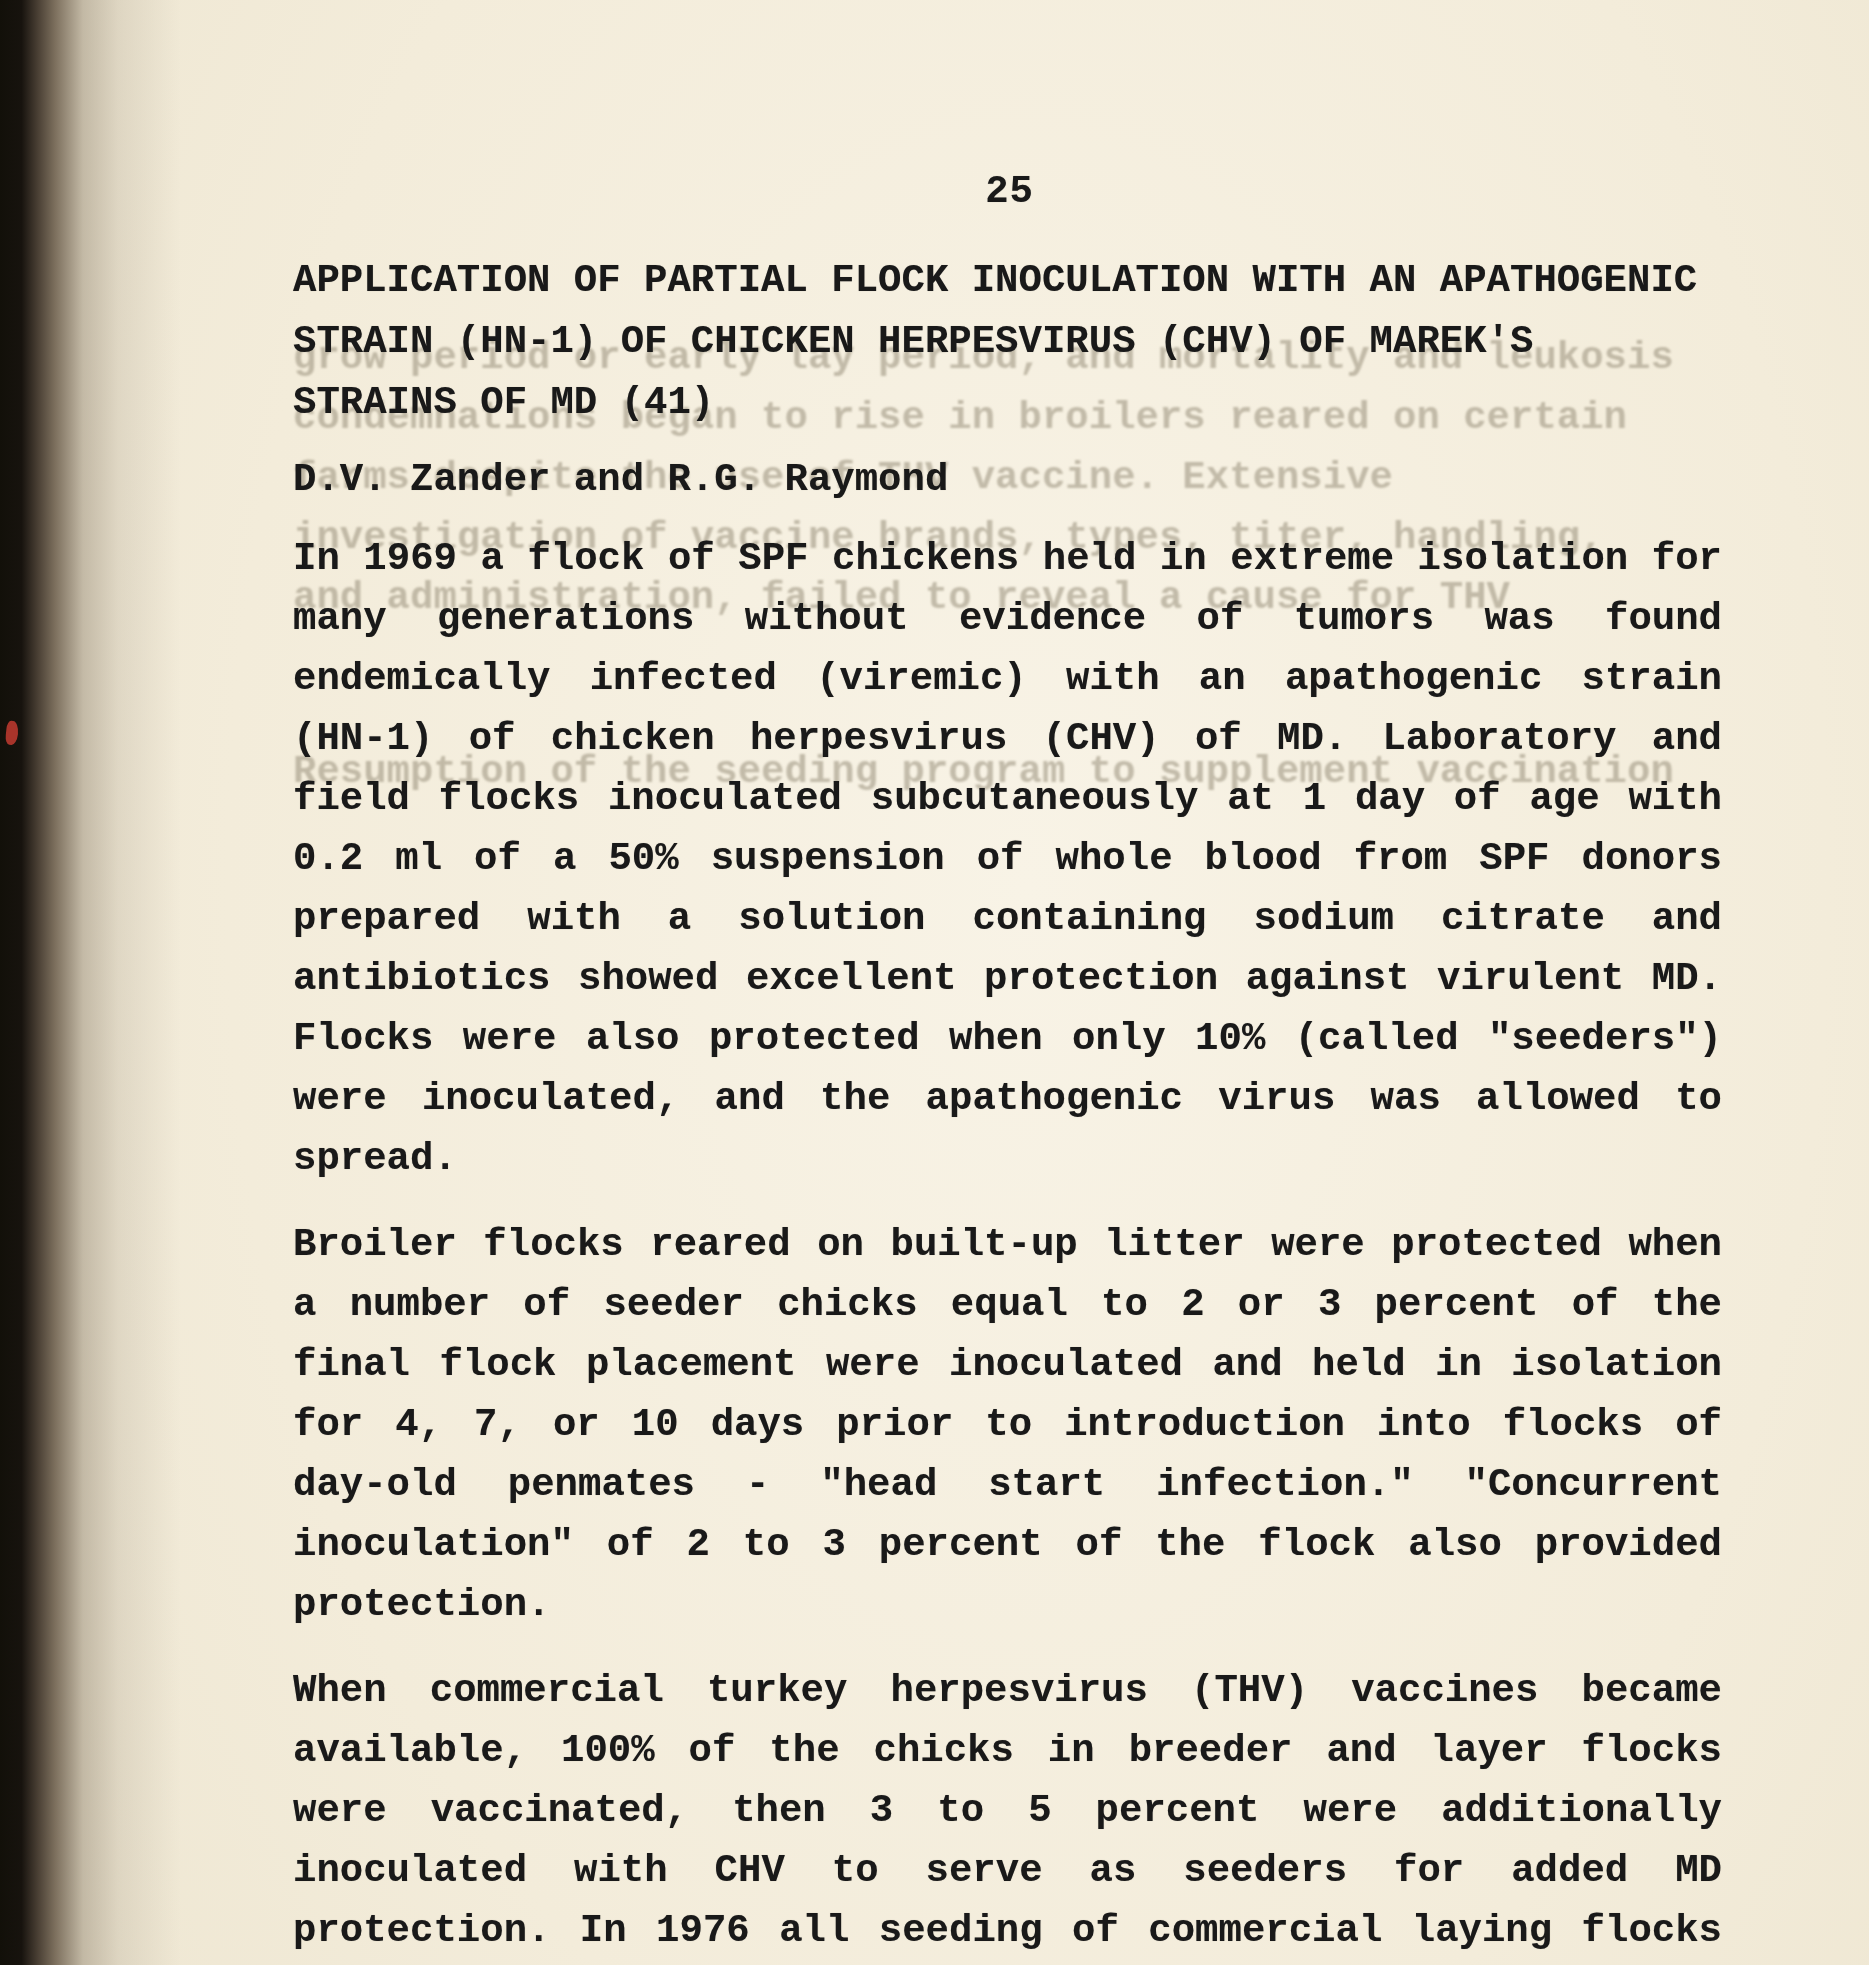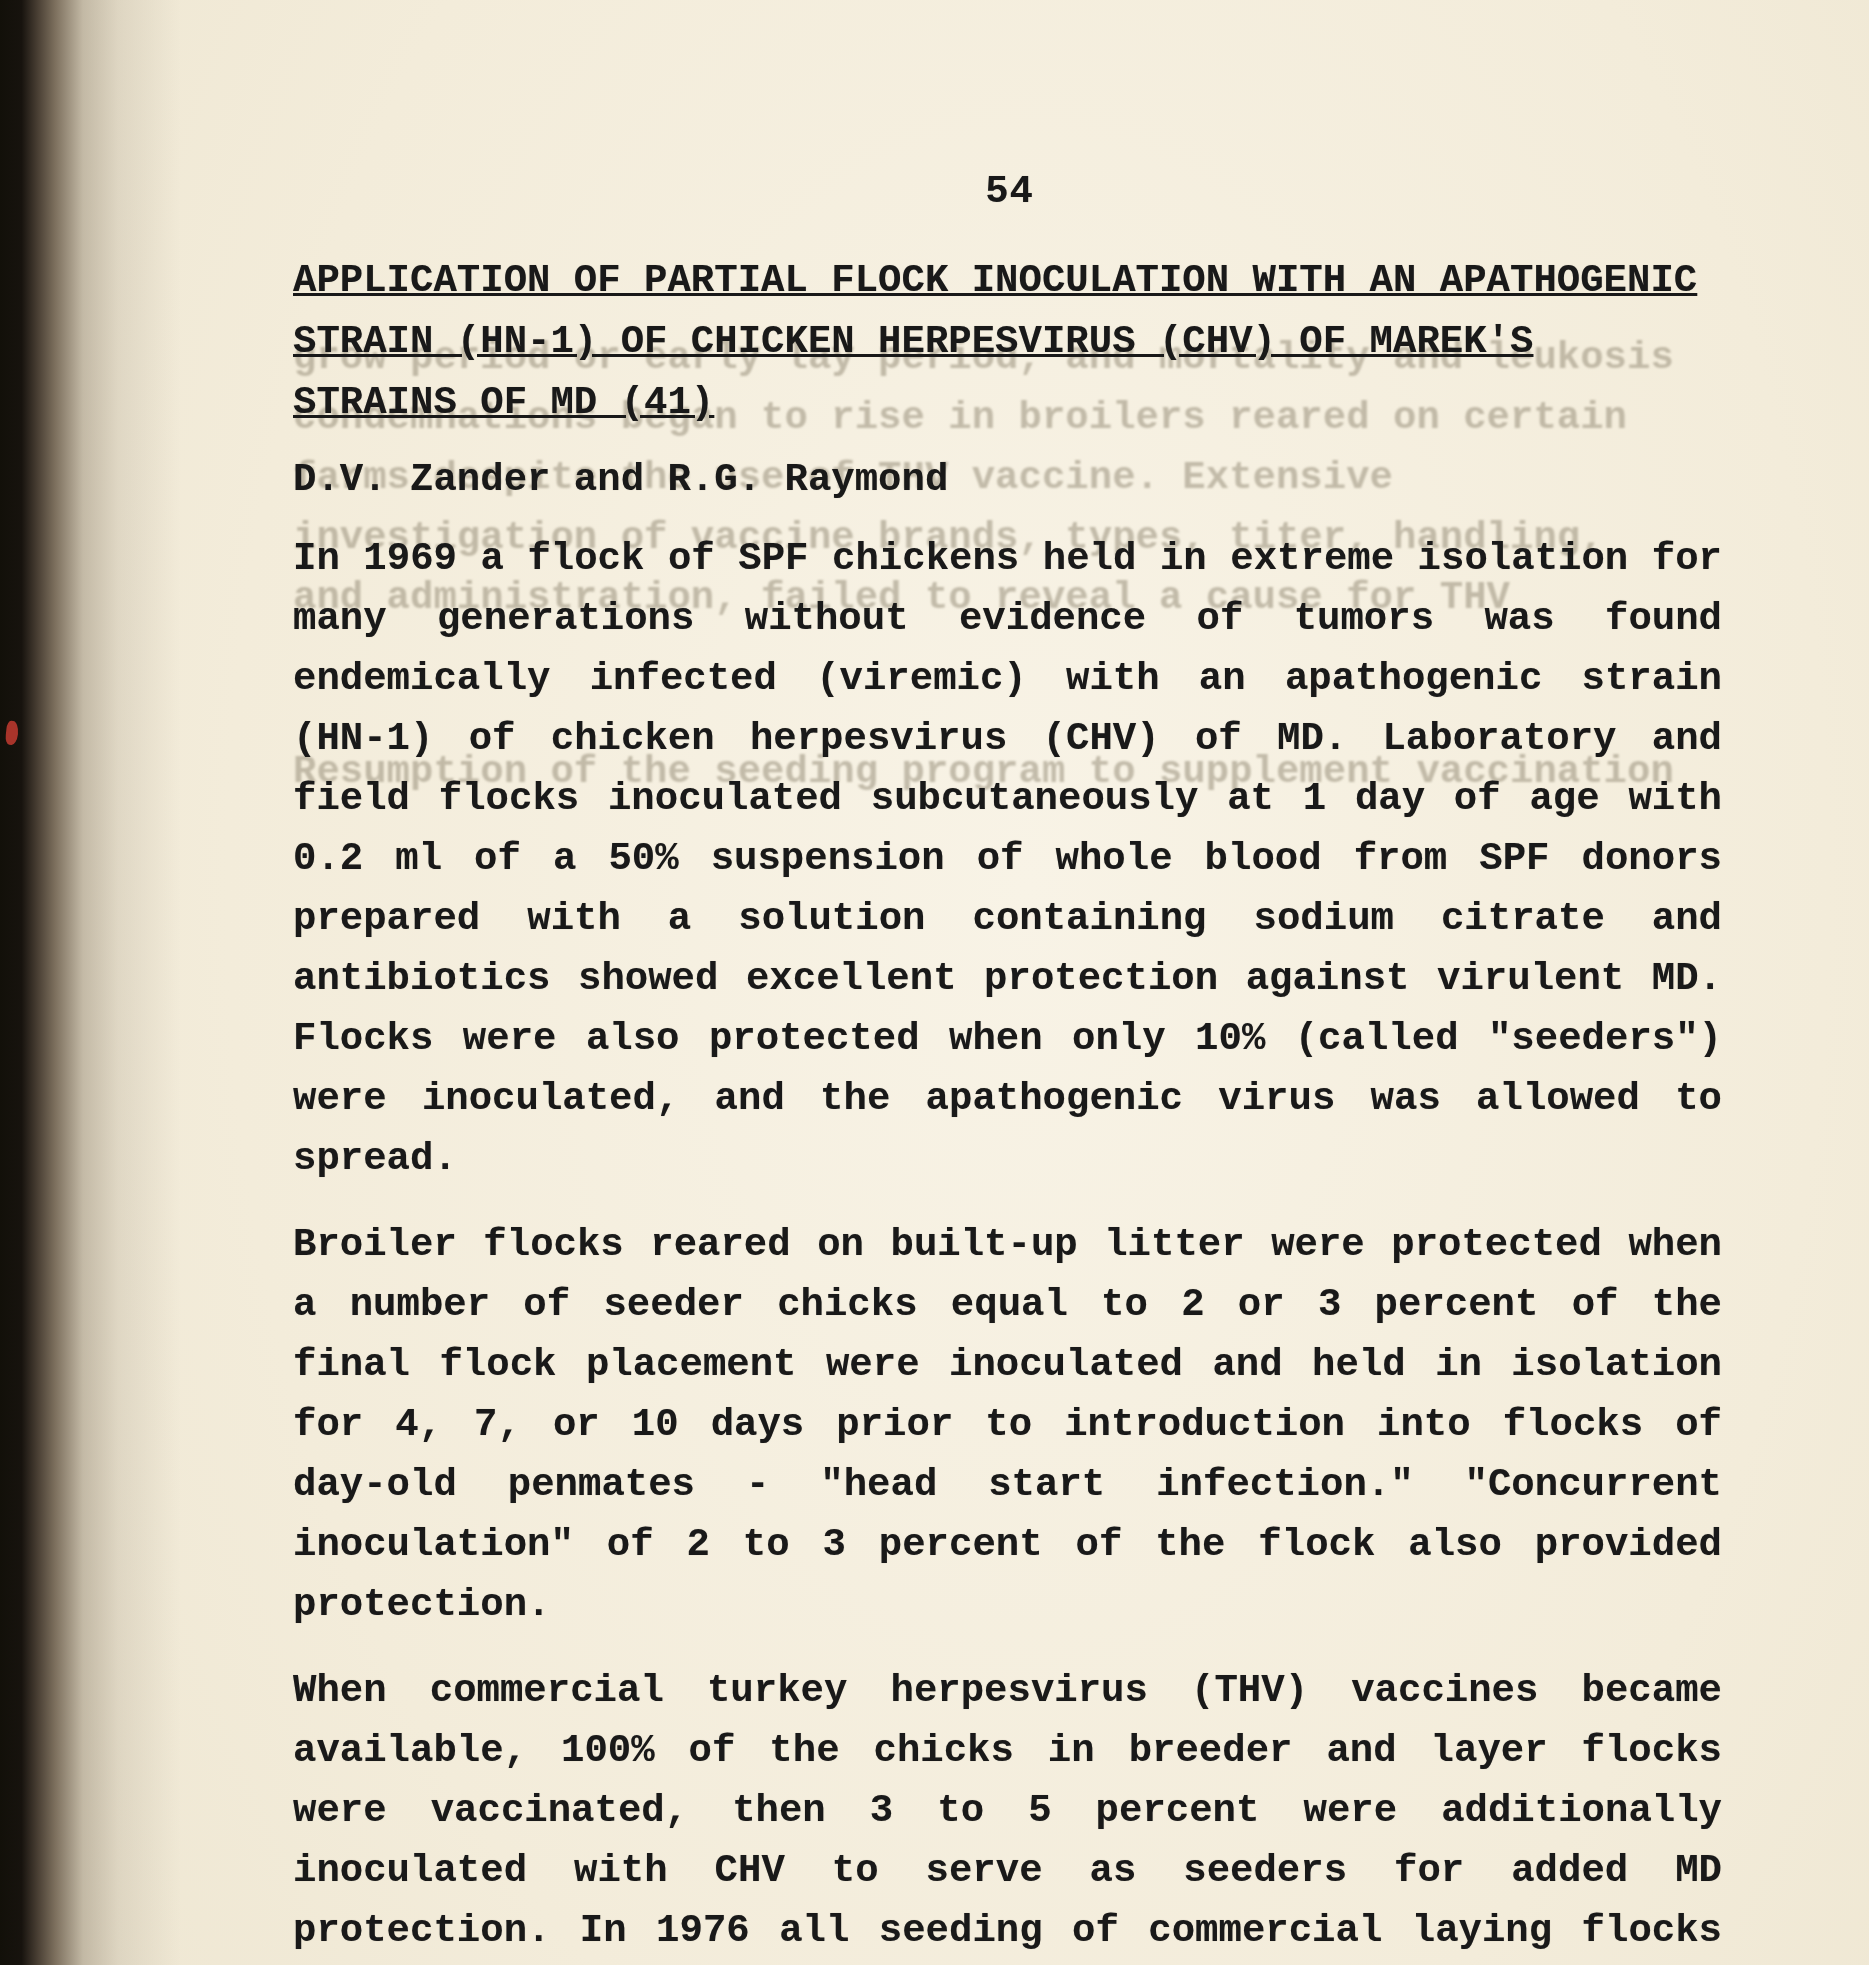--- a/index.html
+++ b/index.html
@@ -77,21 +77,20 @@
   }
   .pageno {
     text-align: center;
     line-height: 47px;
     margin: 0 0 35px 0;
     letter-spacing: 0.8px;
   }
   .title {
     line-height: 61px;
     margin: 0 0 15.7px 0;
-    text-decoration: underline;
   }
   .authors {
     line-height: 60px;
     margin: 0 0 19.7px 0;
   }
   .affil {
     line-height: 43px;
     margin: 0 0 67px 0;
   }
   .affil div { white-space: pre; }
@@ -114,21 +113,21 @@
     <div class="gl">grow period or early lay period, and mortality and leukosis</div>
     <div class="gl">condemnations began to rise in broilers reared on certain</div>
     <div class="gl">farms despite the use of THV vaccine. Extensive</div>
     <div class="gl">investigation of vaccine brands, types, titer, handling,</div>
     <div class="gl">and administration, failed to reveal a cause for THV</div>
     <div class="gl gap">Resumption of the seeding program to supplement vaccination</div>
   </div>
 
   <div class="column">
 
-    <div class="pageno">54</div>
+    <div class="pageno">25</div>
 
     <div class="title">
       <div>APPLICATION OF PARTIAL FLOCK INOCULATION WITH AN APATHOGENIC</div>
       <div>STRAIN (HN-1) OF CHICKEN HERPESVIRUS (CHV) OF MAREK'S</div>
       <div>STRAINS OF MD (41)</div>
     </div>
 
     <div class="authors">D.V. Zander and R.G. Raymond</div>
 
 

